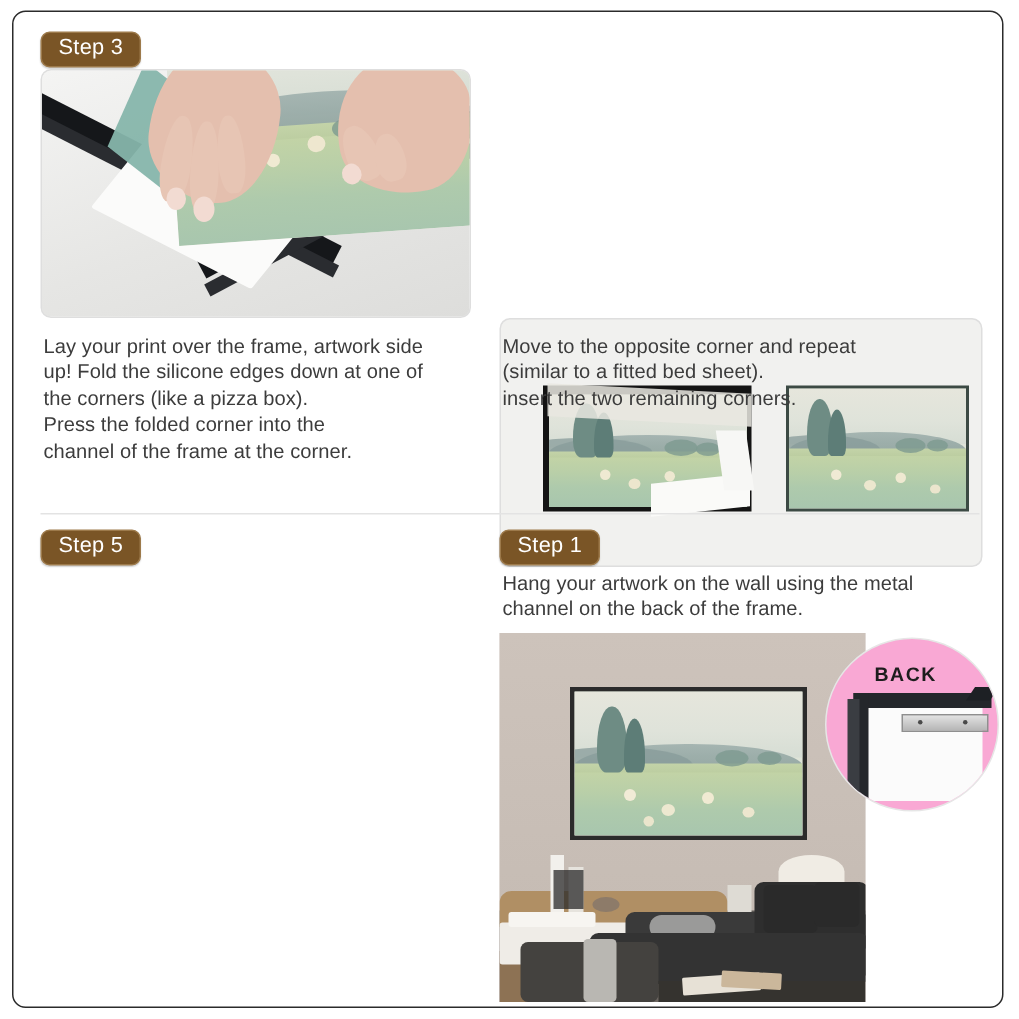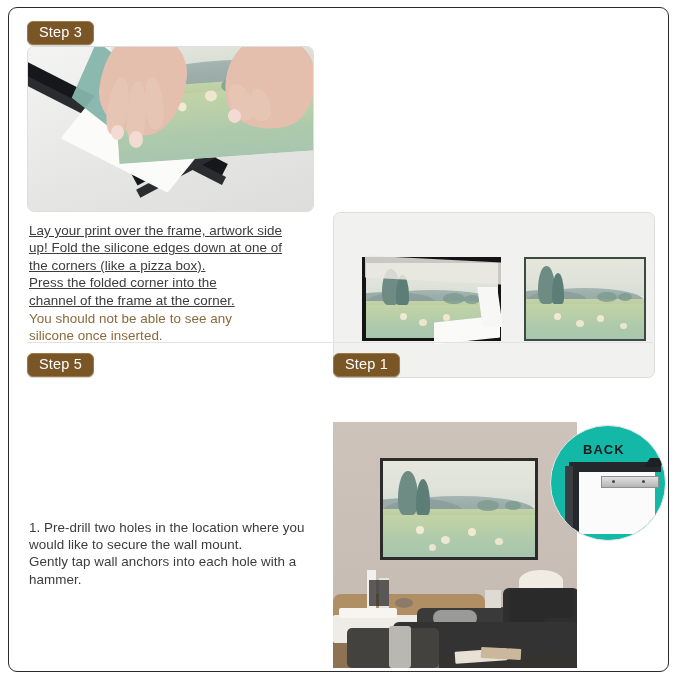--- a/index.html
+++ b/index.html
@@ -105,21 +105,21 @@
   .lamp{position:absolute;background:#f0ece4;border-radius:50% 50% 10% 10%;}
   .lampstem{position:absolute;background:#4a4a48;}
   .vase{position:absolute;background:#f2f0ec;}
   .throw{position:absolute;background:#b9b7b2;border-radius:3px;}
   .ottoman{position:absolute;background:#44423f;border-radius:5px;}
   .mag{position:absolute;background:#e7e1d6;border-radius:1px;}
 
   
   .callout{
     position:absolute;border-radius:50%;
-    background:#14b8a6;border:1px solid #e6e6e6;overflow:hidden;
+    background:#f9a8d4;border:1px solid #e6e6e6;overflow:hidden;
   }
   .back-label{
     position:absolute;font-size:13px;font-weight:bold;color:#1d1d1d;letter-spacing:1px;
   }
   .bframe-top{position:absolute;background:#24272b;}
   .bframe-left{position:absolute;background:#24272b;}
   .bframe-inner{position:absolute;background:#fbfbfb;}
   .bchannel{position:absolute;background:linear-gradient(#e2e2e2,#b5b5b5);border:1px solid #8f8f8f;}
   .bchannel .bhole{width:3px;height:3px;top:3px;}
 </style>
@@ -165,27 +165,25 @@
     <div class="finger" style="left:99px;top:34px;width:19px;height:62px;transform:rotate(3deg);"></div>
     <div class="finger" style="left:117px;top:30px;width:18px;height:52px;transform:rotate(-5deg);"></div>
     <div class="nail" style="left:101px;top:84px;width:14px;height:17px;"></div>
     <div class="nail" style="left:83px;top:78px;width:13px;height:15px;"></div>
     <div class="hand" style="left:196px;top:-10px;width:92px;height:92px;transform:rotate(-12deg);"></div>
     <div class="finger" style="left:202px;top:36px;width:22px;height:38px;transform:rotate(-24deg);"></div>
     <div class="finger" style="left:222px;top:42px;width:20px;height:32px;transform:rotate(-14deg);"></div>
     <div class="nail" style="left:200px;top:62px;width:13px;height:14px;transform:rotate(-20deg);"></div>
   </div>
 
-  <div class="col caption" style="left:20px;top:214px;width:290px;text-decoration:underline;">Lay your print over the frame, artwork side
+  <div class="col caption" style="left:20px;top:214px;width:290px;">Lay your print over the frame, artwork side
 up! Fold the silicone edges down at one of
 the corners (like a pizza box).
 Press the folded corner into the
 channel of the frame at the corner.</div>
-  <div class="col caption warn" style="left:20px;top:302px;width:290px;">You should not be able to see any
-silicone once inserted.</div>
 
   <div class="panel" style="left:324px;top:38px;width:322px;height:166px;">
 
     <div style="position:absolute;left:28px;top:44px;width:139px;height:84px;background:#141414;">
       <div class="art" style="left:4px;top:6px;right:3px;bottom:3px;width:auto;height:auto;">
         <div class="sky"></div>
           <div class="hills"></div>
           <div class="hills2"></div>
         <div class="band"></div>
           <div class="field"></div>
@@ -216,36 +214,37 @@
         <div class="shrub" style="left:60%;bottom:46%;width:20px;height:10px;"></div>
         <div class="shrub" style="left:78%;bottom:47%;width:14px;height:8px;"></div>
         <div class="speck" style="left:24%;top:68%;width:7px;height:7px;background:#f0ead4;"></div>
         <div class="speck" style="left:42%;top:76%;width:8px;height:7px;background:#ece7ce;"></div>
         <div class="speck" style="left:60%;top:70%;width:7px;height:7px;background:#efe9d1;"></div>
         <div class="speck" style="left:80%;top:80%;width:7px;height:6px;background:#ebe5cd;"></div>
       </div>
     </div>
   </div>
 
+  <div class="col caption" style="left:326px;top:214px;width:300px;">Move to the opposite corner and repeat
+(similar to a fitted bed sheet).
+insert the two remaining corners.</div>
 
   <div class="divider" style="left:18px;top:334px;width:626px;"></div>
 
   <div class="col" style="left:18px;top:345px;">
     <span class="badge">Step 5</span>
   </div>
 
-  <div class="col caption tight" style="left:20px;top:511px;width:292px;">1. Pre-drill two holes in the location where you
-would like to secure the wall mount.
-Gently tap wall anchors into each hole with a
-hammer.</div>
 
   <div class="col" style="left:324px;top:345px;">
     <span class="badge">Step 1</span>
   </div>
 
+  <div class="col caption" style="left:326px;top:372px;width:310px;">Hang your artwork on the wall using the metal
+channel on the back of the frame.</div>
 
   <div id="s5img" style="position:absolute;left:324px;top:414px;width:244px;height:246px;overflow:hidden;">
     <div class="room-wall" style="height:185px;"></div>
     <div class="room-floor" style="height:61px;background:linear-gradient(#5c5854,#6d6762);"></div>
 
     <div style="position:absolute;left:0;bottom:0;width:26px;height:34px;background:#8d7254;"></div>
 
     <div class="wallart" style="left:47px;top:36px;width:152px;height:96px;">
       <div class="art" style="left:0;top:0;right:0;bottom:0;width:auto;height:auto;">
         <div class="sky"></div>

